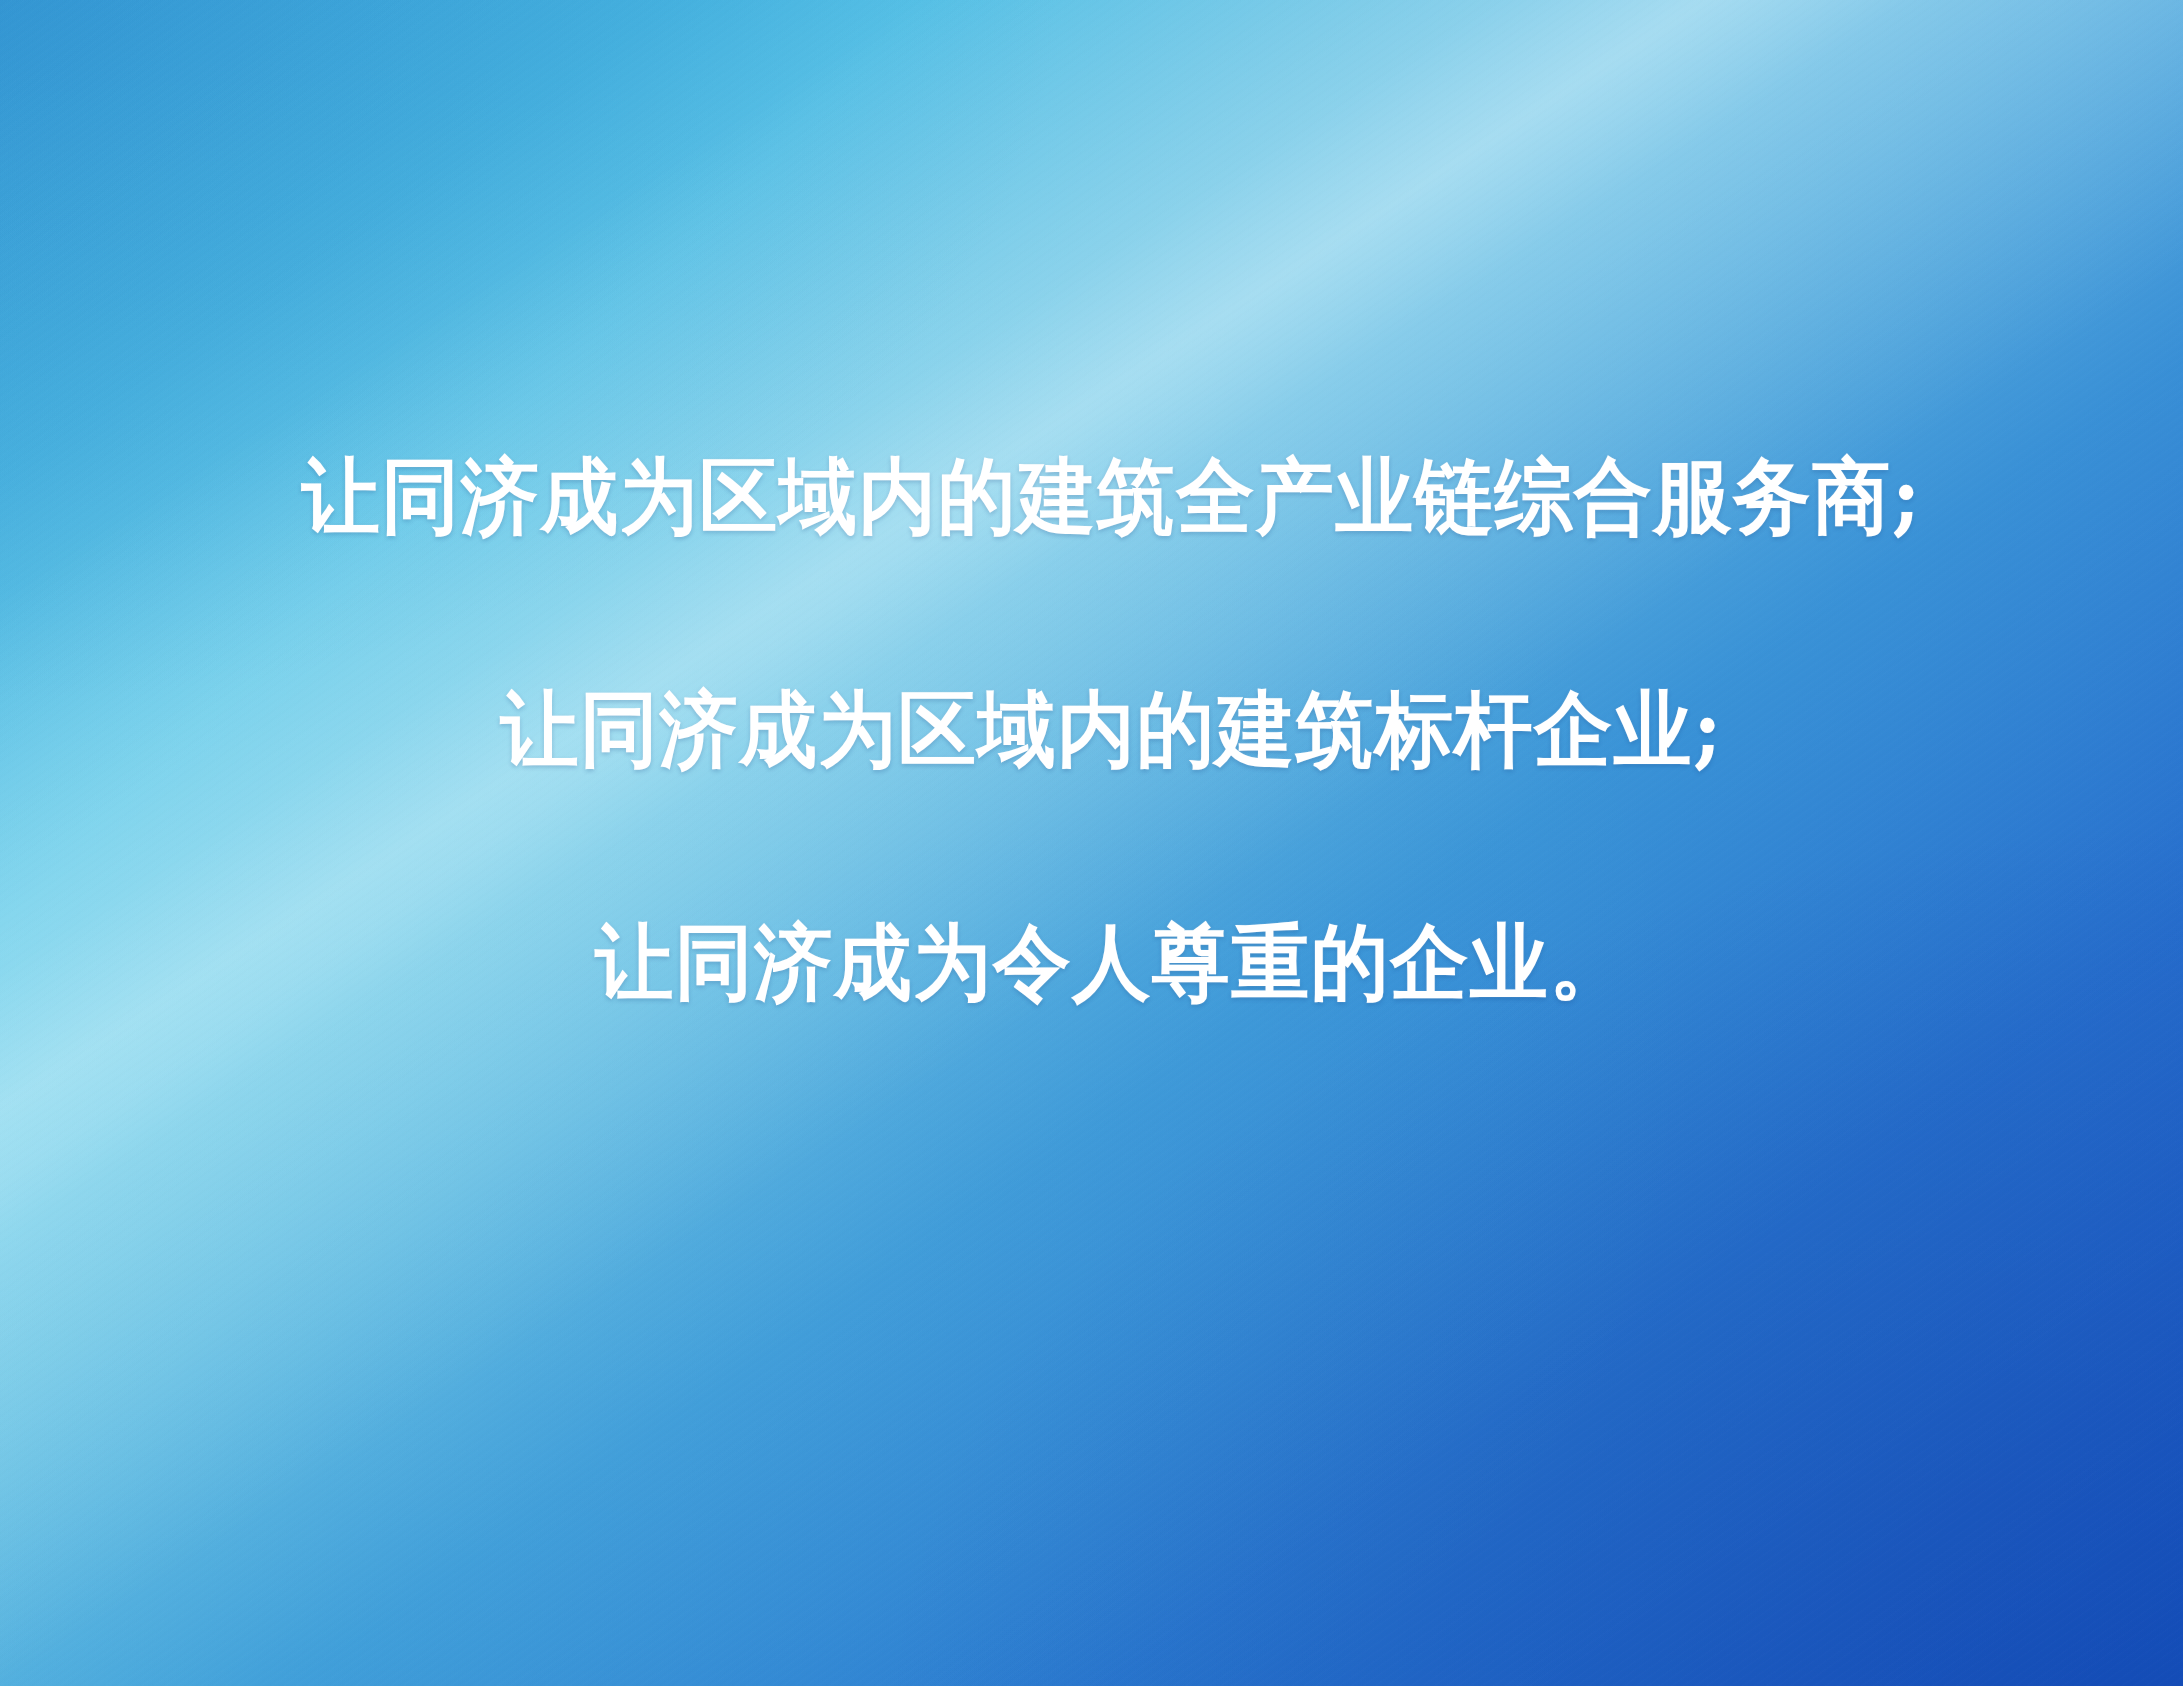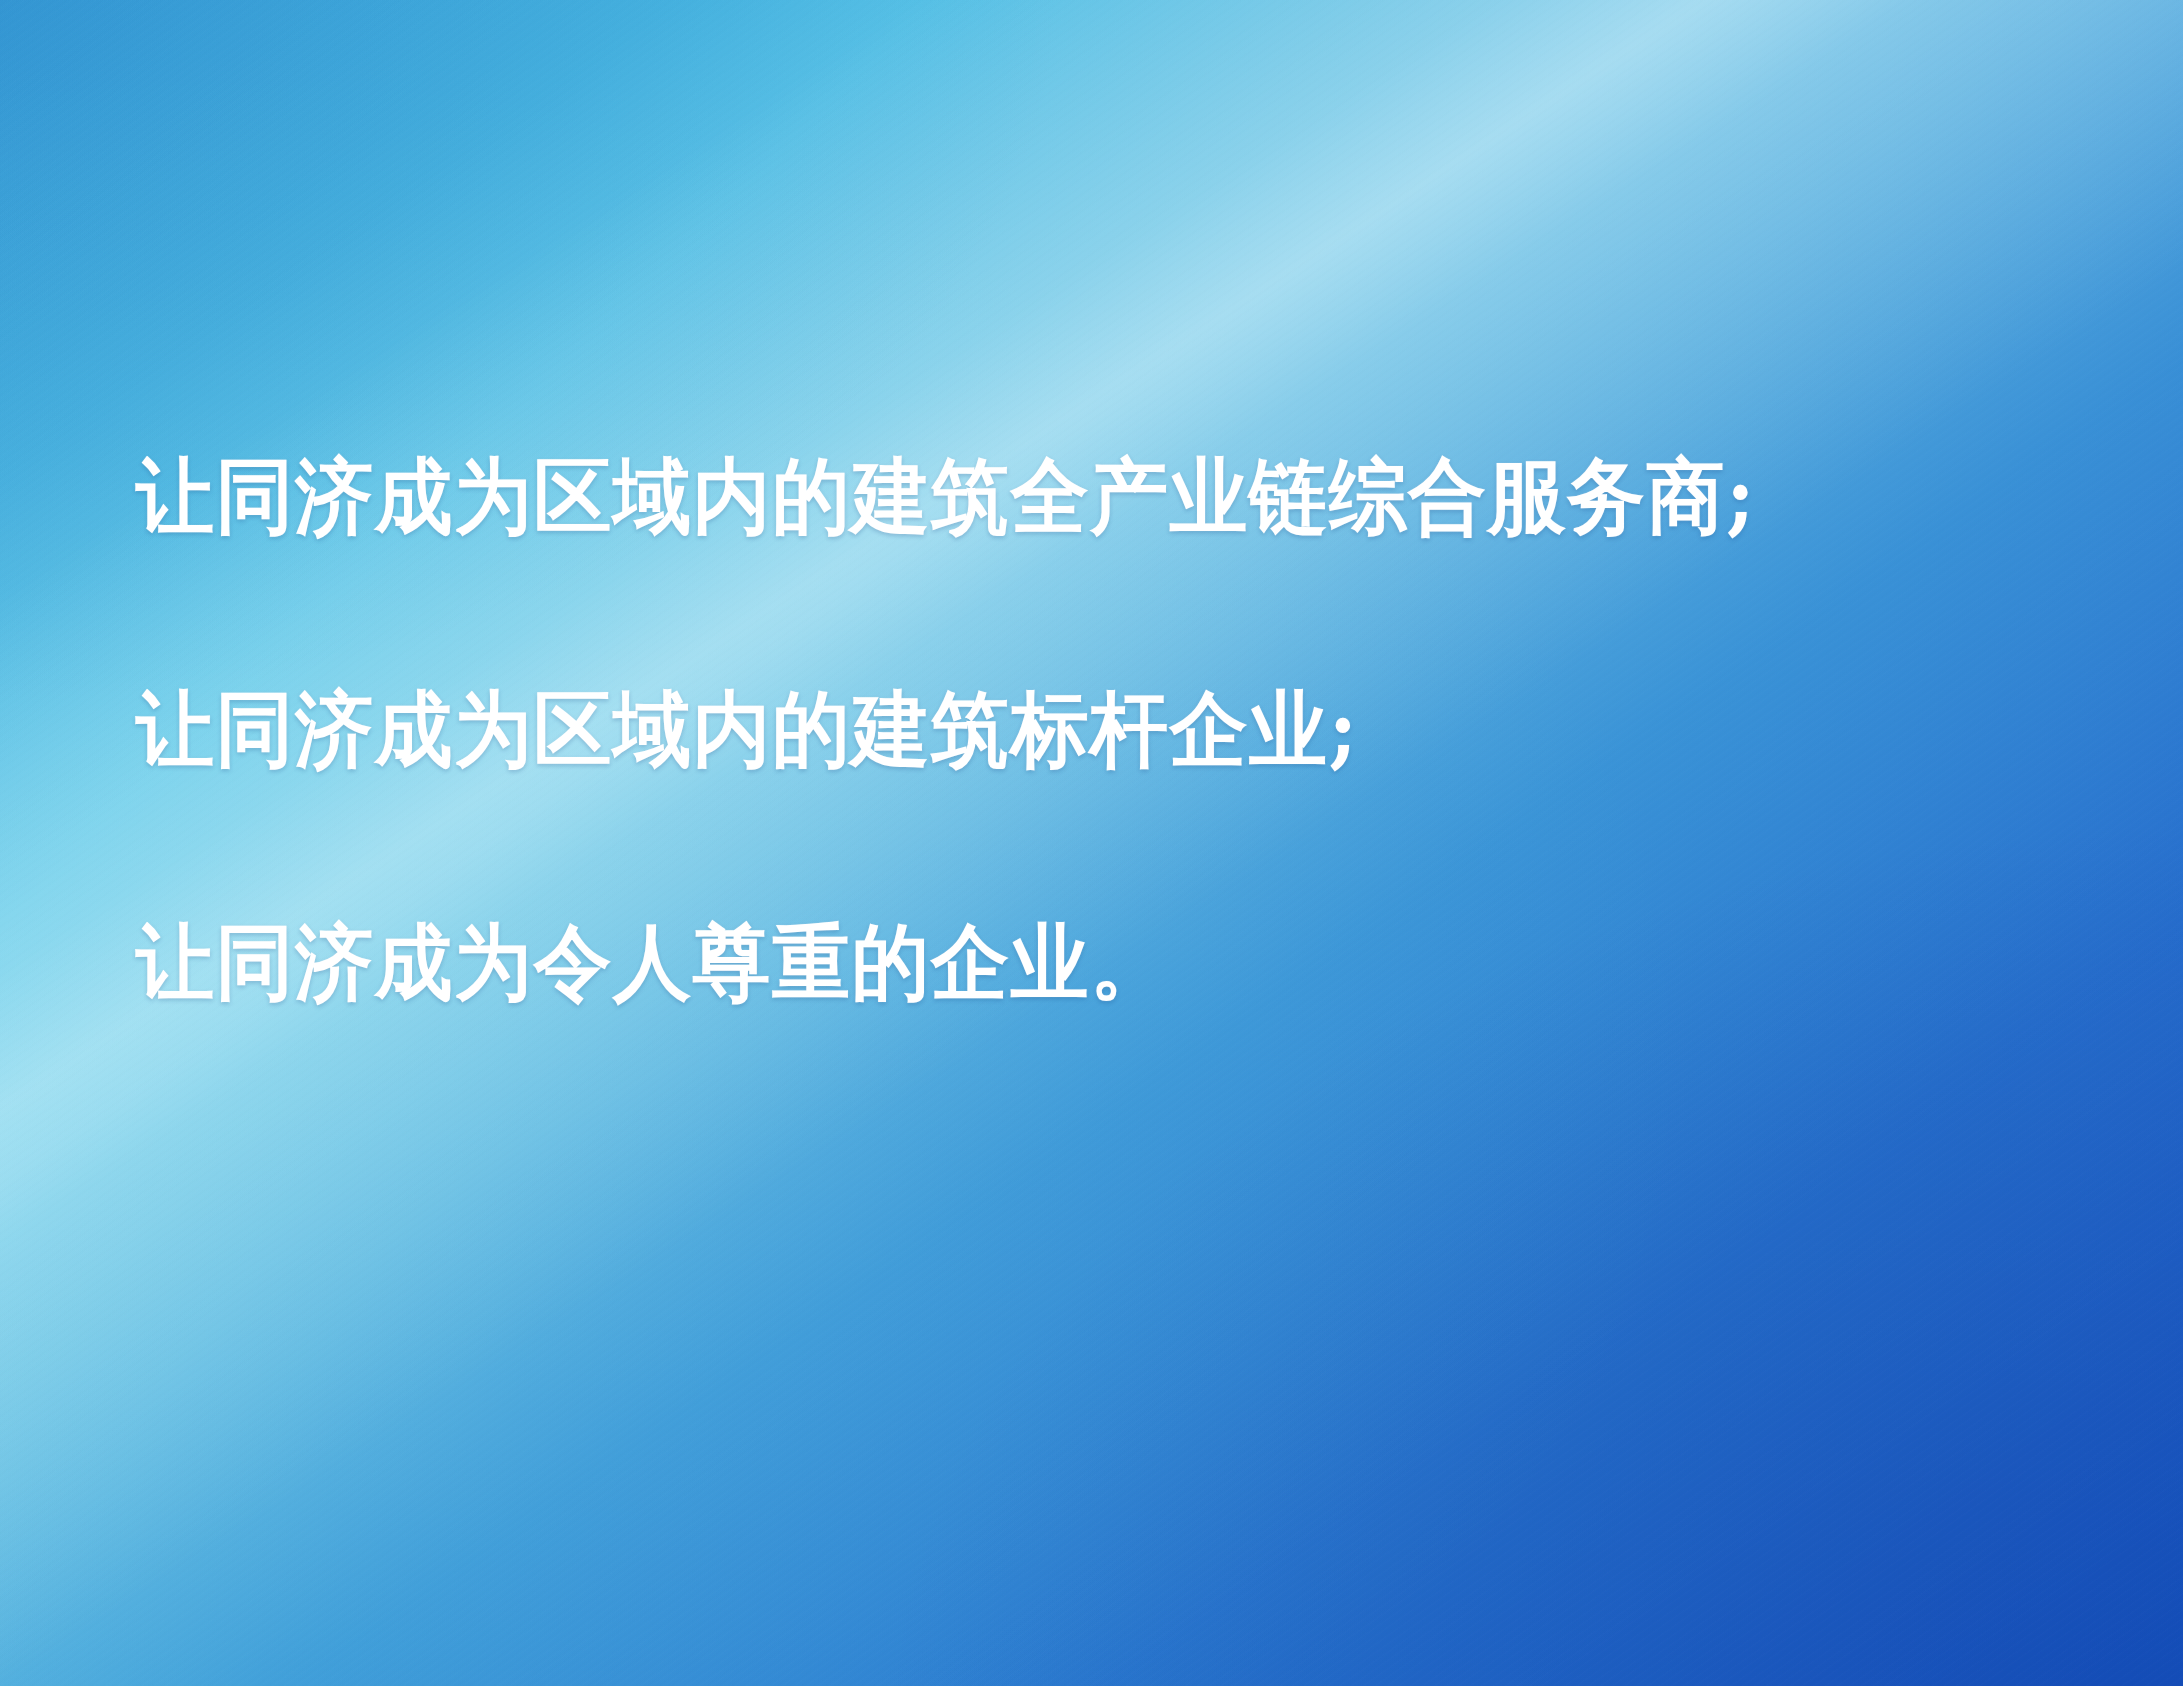--- a/index.html
+++ b/index.html
@@ -110,23 +110,24 @@
       repeating-linear-gradient(145deg,
         rgba(255,255,255,0.10) 0px,
         rgba(255,255,255,0.00) 2.3px,
         rgba(0,0,0,0.05) 4.5px,
         rgba(255,255,255,0.00) 6.8px);
   }
 
   
   #text-block {
     position: absolute;
-    left: 136px;
+    left: 126px;
     top: 449px;
     width: 1972px;
+    text-align: center;
   }
 
   .text-line {
     color: #ffffff;
     font-weight: bold;
     font-size: 78px;
     line-height: 90px;
     letter-spacing: 1.5px;
     white-space: nowrap;
     text-shadow:

